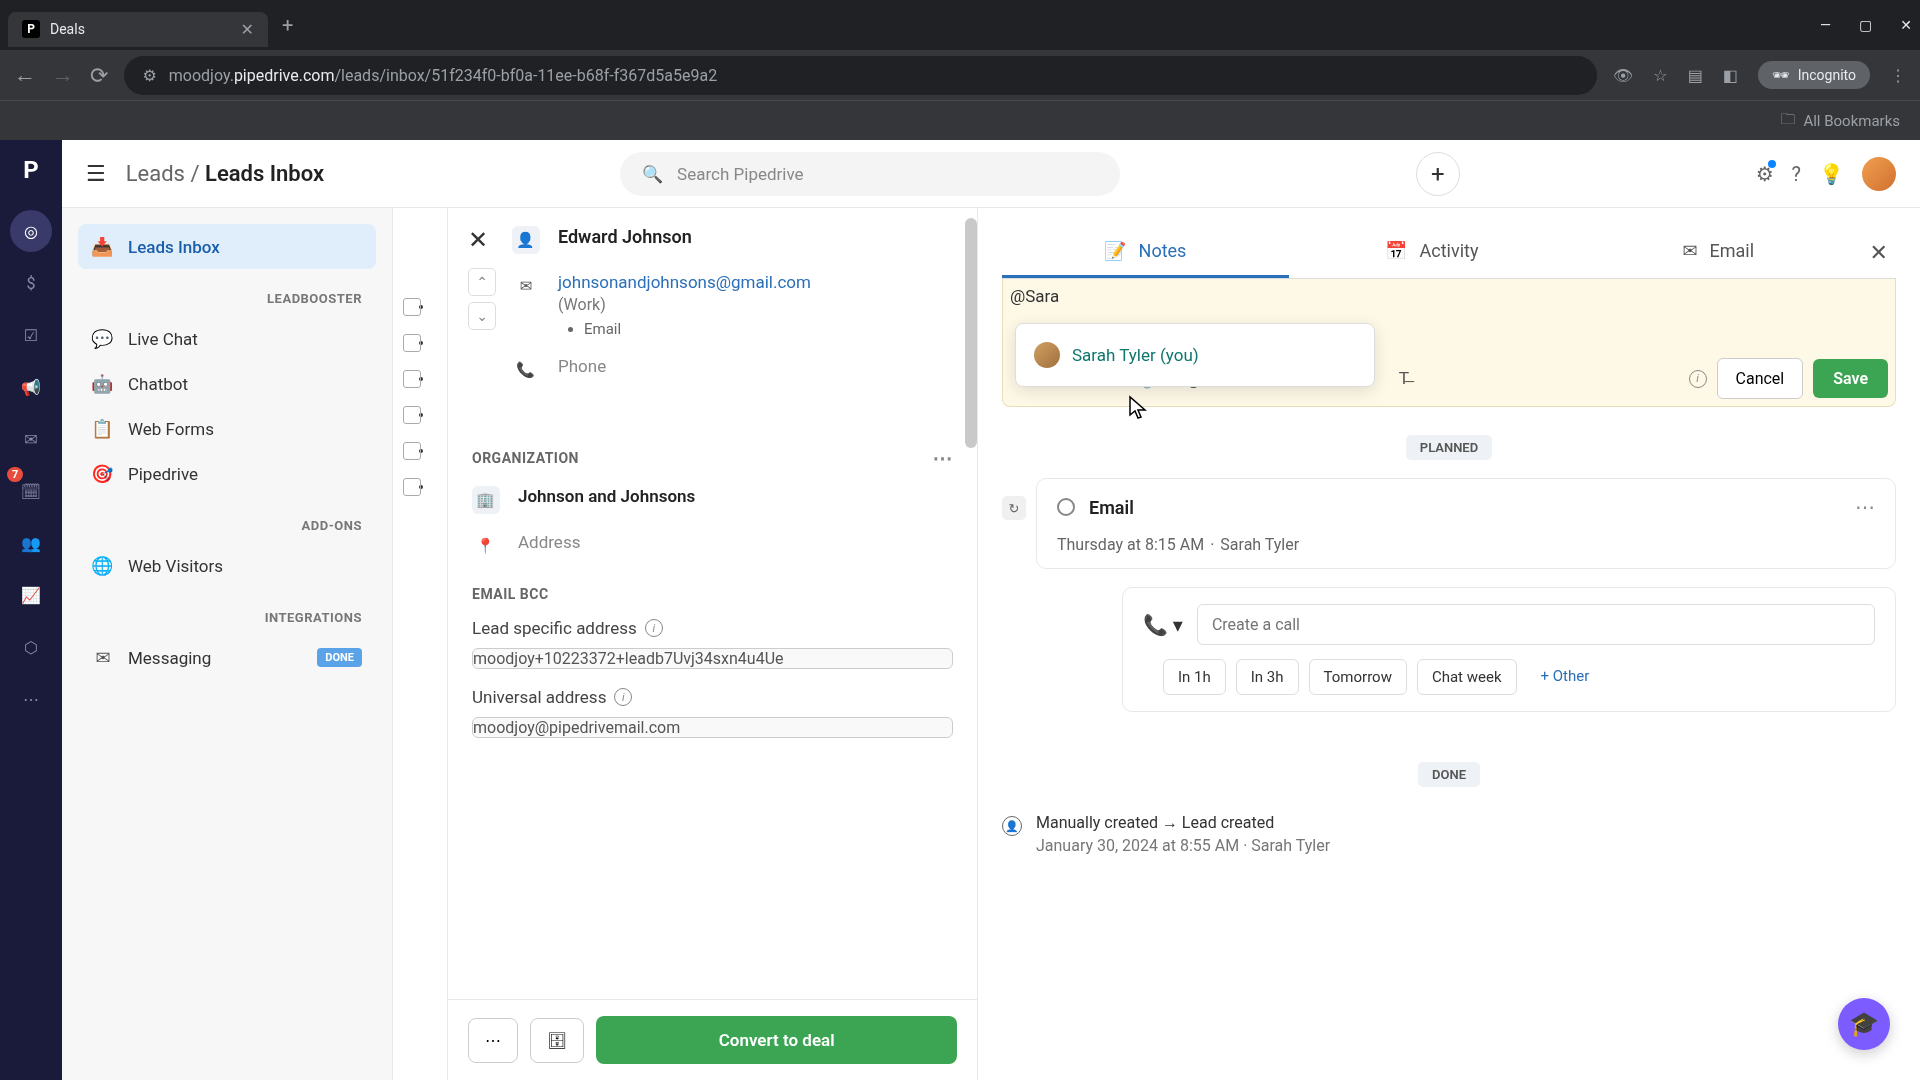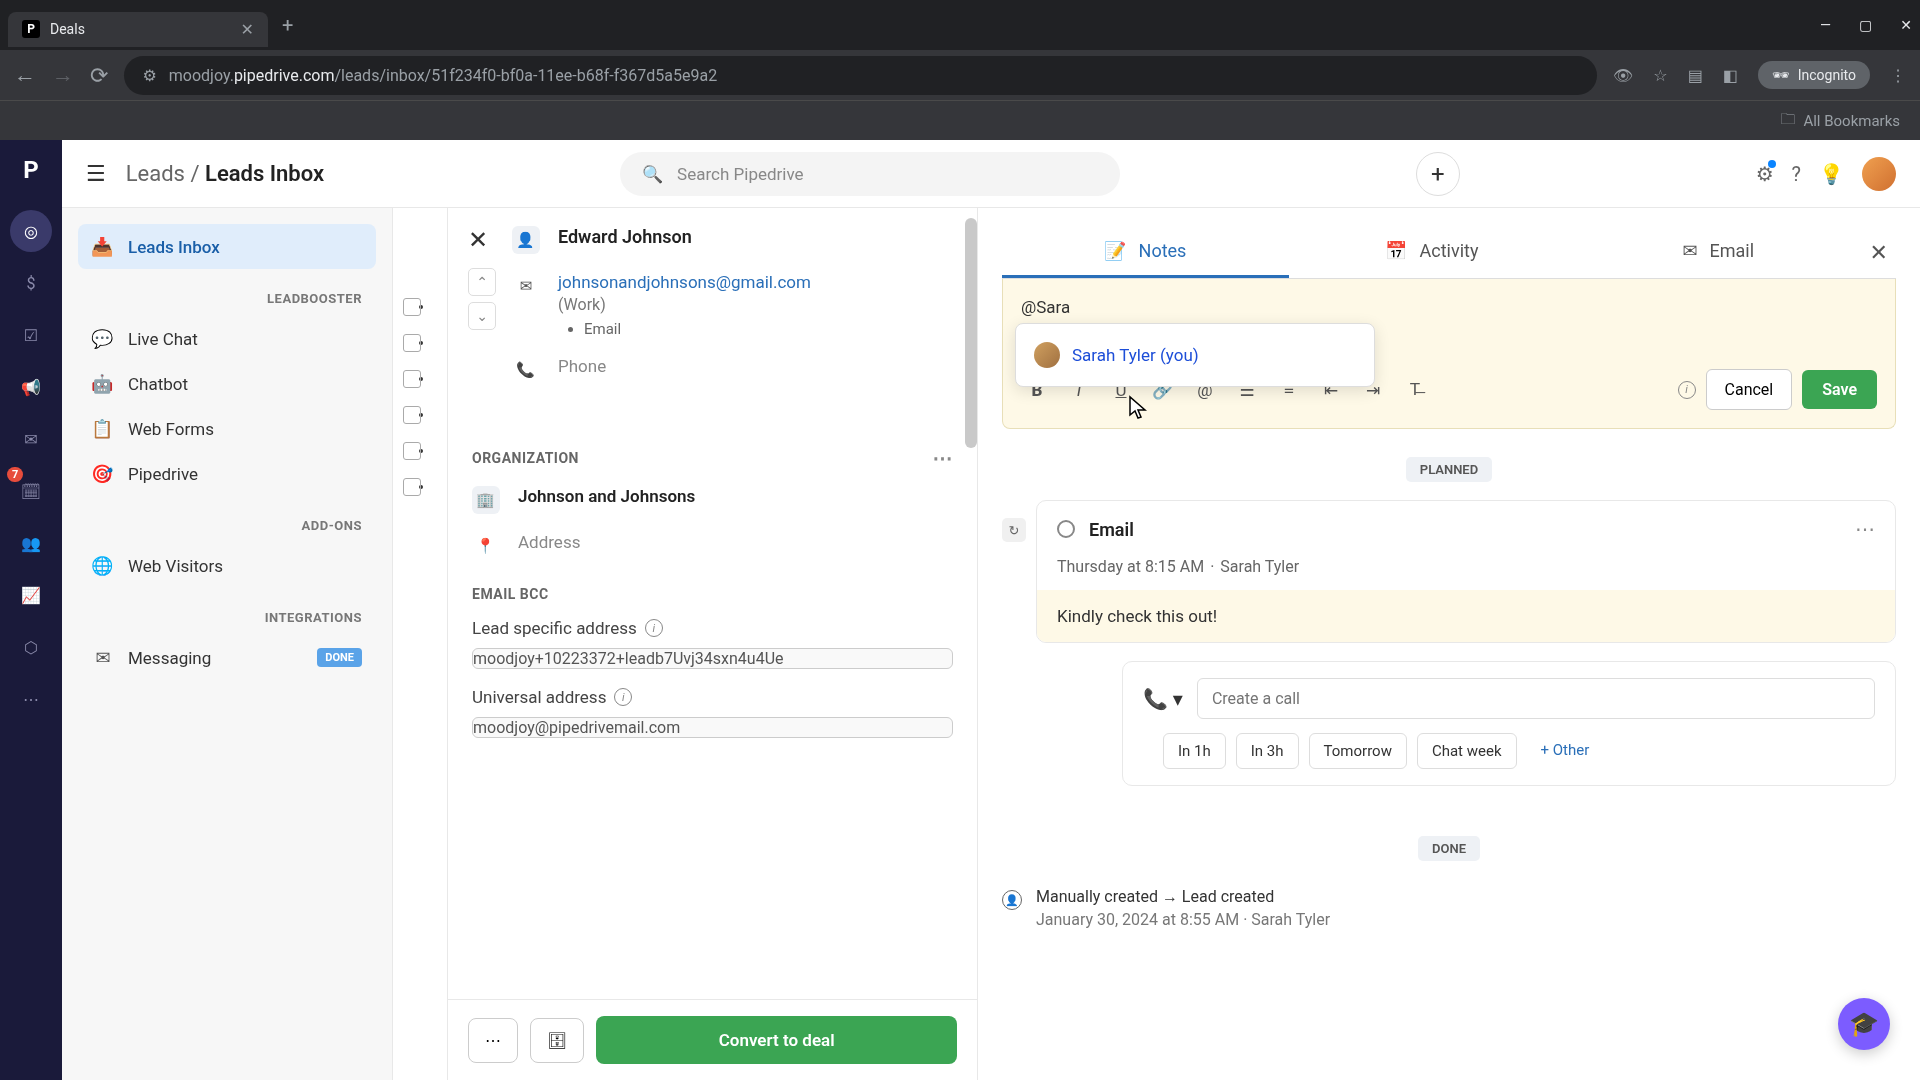--- a/index.html
+++ b/index.html
@@ -89,26 +89,26 @@
 .convert-btn { flex: 1; background: #3ba553; color: #fff; border: none; font-size: 17px; font-weight: 600; padding: 14px; border-radius: 8px; cursor: pointer; }
 .detail-scrollbar { position: absolute; right: 0; top: 10px; width: 12px; height: 230px; background: #c9c9c9; border-radius: 6px; }
 
 
 .right-panel { flex: 1; background: #fff; padding: 18px 24px; overflow-y: auto; position: relative; }
 .tabs-row { display: flex; align-items: center; border-bottom: 1px solid #ddd; margin-bottom: 0; }
 .tab-item { flex: 1; display: flex; align-items: center; justify-content: center; gap: 12px; padding: 14px; font-size: 18px; color: #555; cursor: pointer; border-bottom: 3px solid transparent; }
 .tab-item.active { color: #2a6fb8; border-bottom-color: #2a6fb8; }
 .tab-close-x { font-size: 22px; color: #555; cursor: pointer; padding: 0 8px; }
 
-.notes-editor { background: #fef9e7; border: 1px solid #e8dfb8; border-radius: 0 0 8px 8px; border-top: none; padding: 18px; position: relative; }
+.notes-editor { background: #fef9e7; border: 1px solid #e8dfb8; border-radius: 0 0 8px 8px; border-top: none; padding: 7px; position: relative; }
 .mention-text { font-size: 17px; color: #333; }
 .mention-dropdown { position: absolute; top: 44px; left: 12px; background: #fff; border: 1px solid #ddd; border-radius: 8px; box-shadow: 0 4px 16px rgba(0,0,0,0.12); padding: 10px; min-width: 360px; z-index: 10; }
 .mention-option { display: flex; align-items: center; gap: 12px; padding: 8px; cursor: pointer; }
 .mention-avatar { width: 26px; height: 26px; border-radius: 50%; background: linear-gradient(135deg,#d0a060,#a07040); }
-.mention-name { font-size: 17px; color: #1d4ed8; }
+.mention-name { font-size: 17px; color: #0f766e; }
 
 .editor-toolbar { display: flex; align-items: center; gap: 10px; margin-top: 40px; padding-top: 12px; }
 .tool-btn { width: 32px; height: 32px; display: flex; align-items: center; justify-content: center; color: #555; cursor: pointer; font-size: 17px; border-radius: 4px; }
 .tool-btn.bold { font-weight: 800; }
 .tool-btn.italic { font-style: italic; }
 .tool-btn.underline { text-decoration: underline; }
 .toolbar-spacer { flex: 1; }
 .cancel-btn { padding: 10px 18px; border: 1px solid #ccc; background: #fff; border-radius: 6px; font-size: 16px; cursor: pointer; }
 .save-btn { padding: 10px 20px; background: #3ba553; color: #fff; border: none; border-radius: 6px; font-size: 16px; font-weight: 600; cursor: pointer; }
 
@@ -399,21 +399,20 @@
           <div class="activity-side-icon" style="left:0;top:18px;position:absolute;">↻</div>
           <div class="activity-card">
             <div class="activity-header">
               <div class="activity-radio"></div>
               <span class="activity-title">Email</span>
               <span class="activity-more">⋯</span>
             </div>
             <div class="activity-meta">
               <span>Thursday at 8:15 AM</span><span class="sep">·</span><span>Sarah Tyler</span>
             </div>
-            <div class="activity-body">Kindly check this out!</div>
           </div>
         </div>
 
         <div class="call-scheduler">
           <div class="call-row">
             <span class="call-icon">📞 ▾</span>
             <input class="call-input" placeholder="Create a call" style="">
           </div>
           <div class="time-chips">
             <span class="time-chip">In 1h</span>

